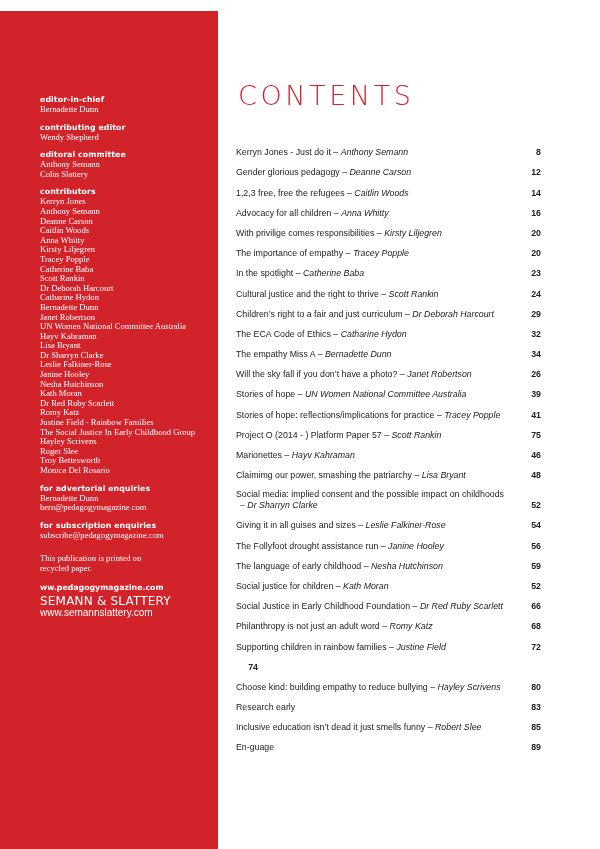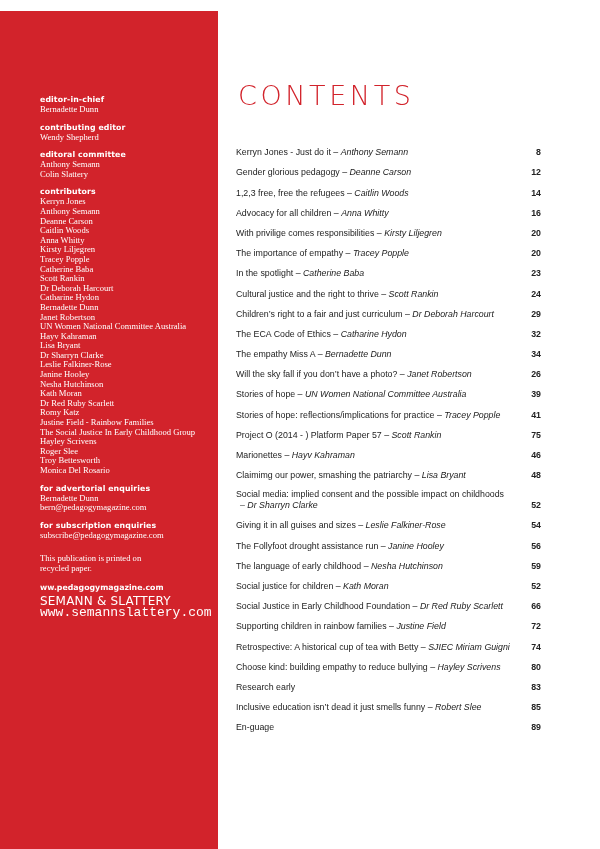--- a/index.html
+++ b/index.html
@@ -21,21 +21,21 @@
     .sb-line {
       font-family: "Liberation Serif", serif; font-size: 8.6px; line-height: 9.6px;
       white-space: nowrap;
     }
     .sb-note { margin-top: 14px; }
     .sb-web { margin-top: 9px; font-family: "DejaVu Sans", sans-serif; font-weight: bold; font-size: 7.8px; line-height: 10px; }
     .sb-brand {
       font-family: "DejaVu Sans", sans-serif; font-size: 12px; line-height: 13px;
       letter-spacing: 0.2px; margin-top: 2px;
     }
-    .sb-brand-url { font-family: Liberation Mono, monospace; font-size: 13px; line-height: 10px; }
+    .sb-brand-url { font-family: Liberation Sans, sans-serif; font-size: 10px; line-height: 10px; }
 
     .main { position: absolute; left: 218px; top: 0; width: 422px; height: 849px; }
     .title {
       position: absolute; left: 20px; top: 80px;
       font-family: "DejaVu Sans", sans-serif; font-weight: 300;
       font-size: 27px; letter-spacing: 3.6px; color: #d2232b; line-height: 32px;
     }
     .toc { position: absolute; left: 18px; top: 138px; width: 305px; }
     .toc-row {
       display: flex; justify-content: space-between; align-items: flex-end;
@@ -205,25 +205,28 @@
       </div>
       <div class="toc-row">
         <div class="txt"><span>Social justice for children – </span><span class="auth">Kath Moran</span></div>
         <div class="pg">52</div>
       </div>
       <div class="toc-row">
         <div class="txt"><span>Social Justice in Early Childhood Foundation – </span><span class="auth">Dr Red Ruby Scarlett</span></div>
         <div class="pg">66</div>
       </div>
       <div class="toc-row">
+        <div class="txt"><span>Philanthropy is not just an adult word – </span><span class="auth">Romy Katz</span></div>
+        <div class="pg">68</div>
+      </div>
+      <div class="toc-row">
         <div class="txt"><span>Supporting children in rainbow families – </span><span class="auth">Justine Field</span></div>
         <div class="pg">72</div>
       </div>
       <div class="toc-row">
-        <div class="txt"><span>Retrospective: A historical cup of tea with Betty – </span><span class="auth">SJIEC Miriam Guigni</span></div>
         <div class="pg">74</div>
       </div>
       <div class="toc-row">
         <div class="txt"><span>Choose kind: building empathy to reduce bullying –  </span><span class="auth">Hayley Scrivens</span></div>
         <div class="pg">80</div>
       </div>
       <div class="toc-row">
         <div class="txt"><span>Research early</span></div>
         <div class="pg">83</div>
       </div>

